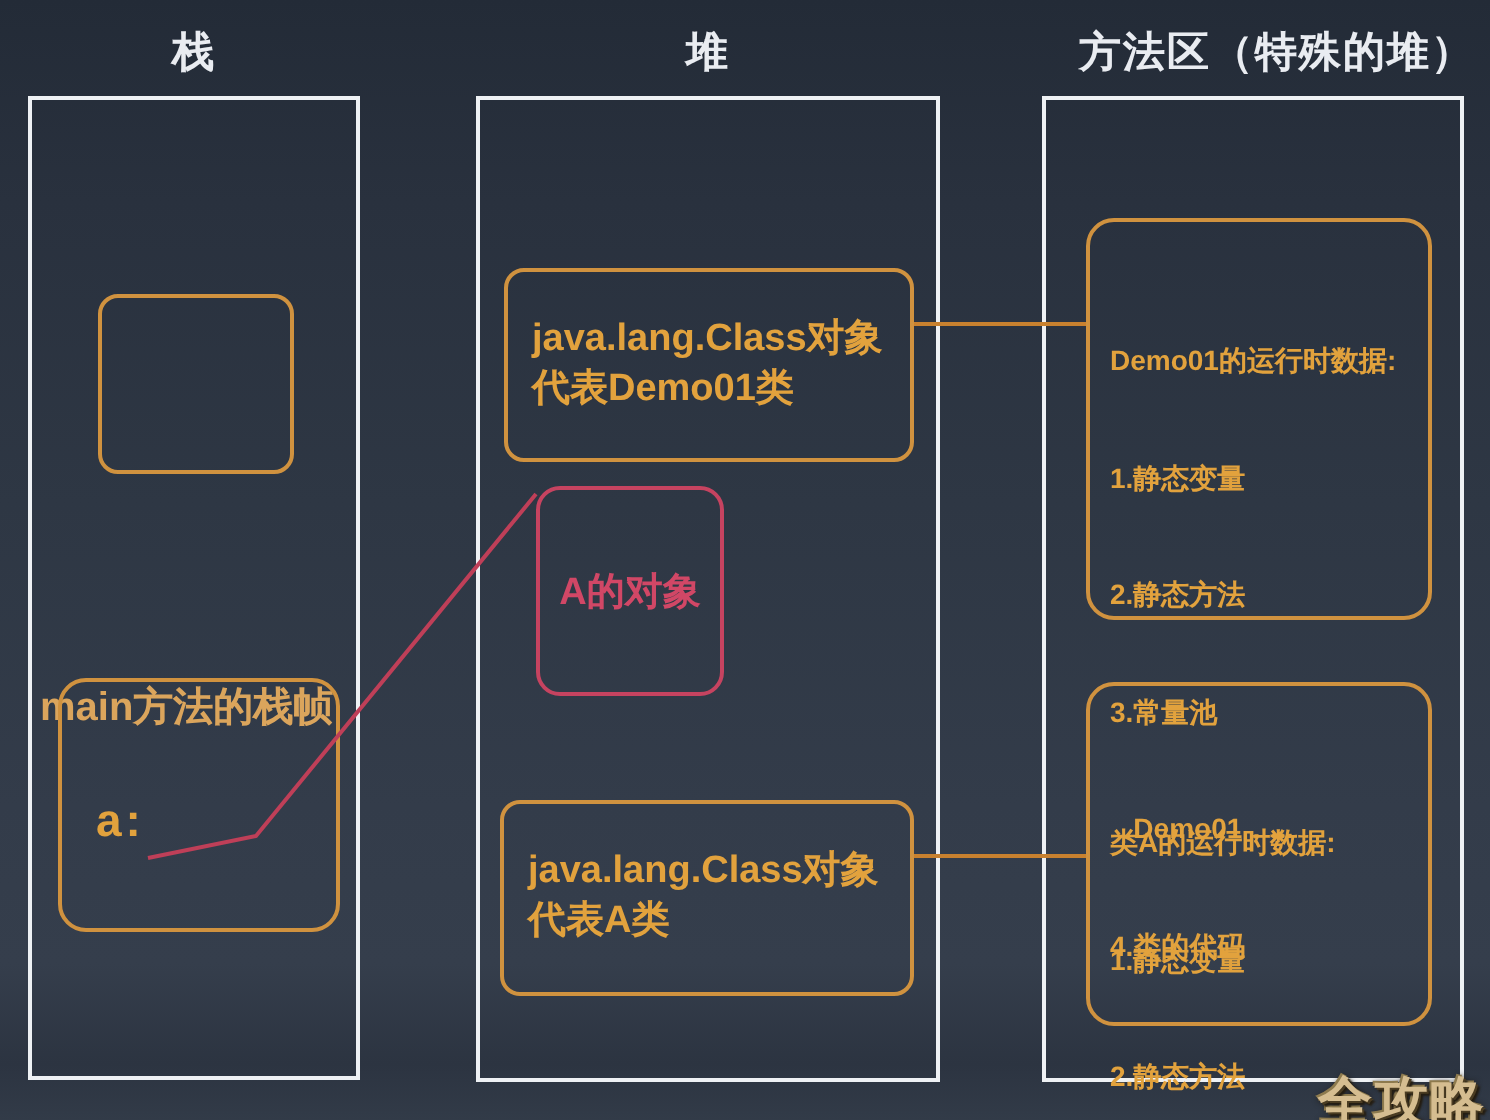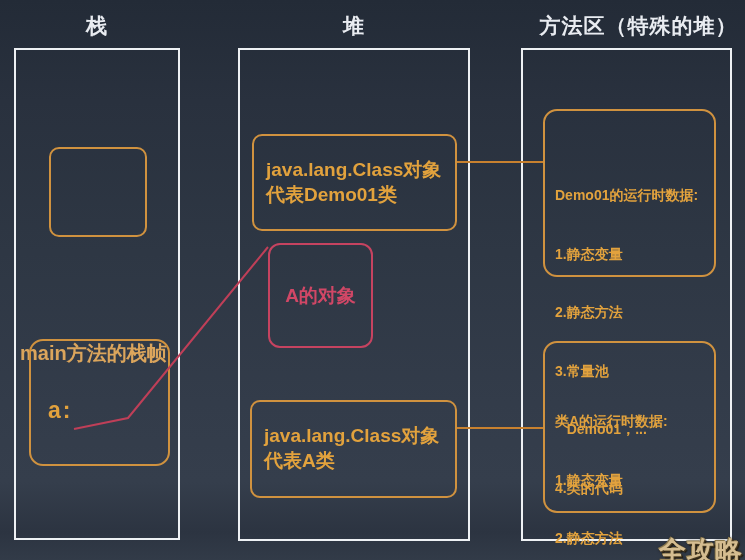--- a/index.html
+++ b/index.html
@@ -96,30 +96,30 @@
   <div class="obox" style="left:49px;top:147px;width:98px;height:90px;border-radius:10px;"></div>
   <div class="frame-label" style="left:20px;top:308px;margin-top:32px;">main方法的栈帧</div>
   <div class="obox" style="left:29px;top:339px;width:141px;height:127px;border-radius:14px;"></div>
   <div class="a-label" style="left:48px;top:397px;">a:</div>
 
   <div class="obox heap-text" style="left:252px;top:113px;width:205px;height:97px;border-radius:10px;">
     <div>java.lang.Class对象</div>
     <div>代表Demo01类</div>
   </div>
 
-  <div class="pbox center-text" style="left:268px;top:243px;width:105px;height:105px;border-radius:12px;">
+  <div class="pbox center-text" style="left:268px;top:243px;width:94px;height:105px;border-radius:12px;">
     <span>A的对象</span>
   </div>
 
   <div class="obox heap-text" style="left:250px;top:379px;width:207px;height:98px;border-radius:10px;">
     <div>java.lang.Class对象</div>
     <div>代表A类</div>
   </div>
 
-  <div class="obox meth-lines" style="left:543px;top:109px;width:173px;height:168px;border-radius:14px;padding:36px 0 0 10px;">
+  <div class="obox meth-lines" style="left:543px;top:109px;width:173px;height:201px;border-radius:14px;padding:21px 0 0 10px;">
     <div>Demo01的运行时数据:</div>
     <div>1.静态变量</div>
     <div>2.静态方法</div>
     <div>3.常量池</div>
     <div>   Demo01，...</div>
     <div>4.类的代码</div>
   </div>
 
   <div class="obox meth-lines" style="left:543px;top:341px;width:173px;height:172px;border-radius:14px;padding:30px 15px 0 10px;">
     <div>类A的运行时数据:</div>

